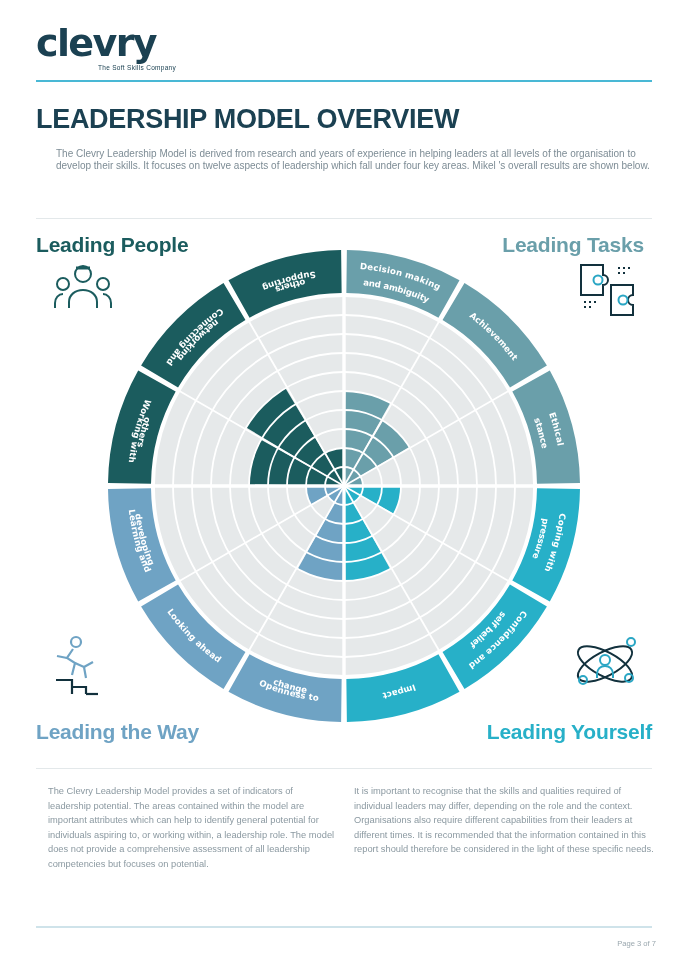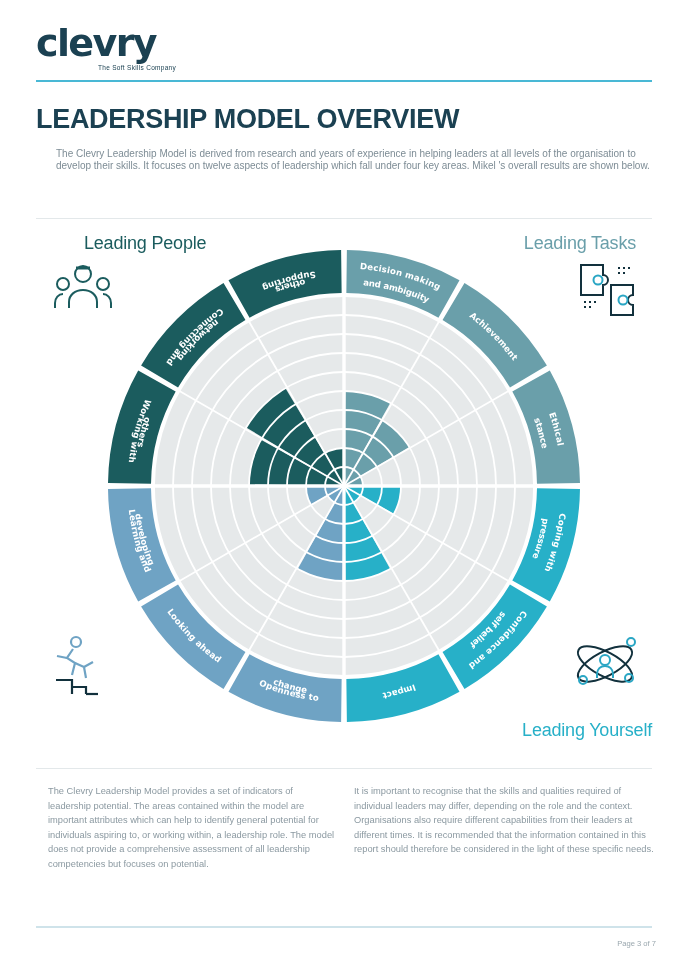--- a/index.html
+++ b/index.html
@@ -36,23 +36,23 @@
     font-family:Liberation Sans, sans-serif;
     font-size:27px;font-weight:bold;letter-spacing:-.3px;color:#1b4152;
   }
   .intro{
     position:absolute;left:36px;top:148px;width:604px;
     font-size:10px;line-height:12px;color:#7d8c95;margin-left:20px;
   }
   .rule-mid{position:absolute;left:36px;top:218px;width:616px;height:1px;background:#e3e8ea;}
 
   
-  .quad-label{position:absolute;font-size:18px;font-weight:normal;letter-spacing:-.2px;margin-left:48px;}
+  .quad-label{position:absolute;font-size:21px;font-weight:bold;letter-spacing:-.2px;}
   .q-tl{left:36px;top:233px;color:#1b5c5e;}
-  .q-tr{right:52px;top:233px;color:#6a9faa;text-align:right;}
+  .q-tr{right:44px;top:233px;color:#6a9faa;text-align:right;}
   .q-bl{left:36px;top:720px;color:#6fa3c4;}
   .q-br{right:36px;top:720px;color:#27b0c8;}
 
   
   .corner-icon{position:absolute;}
   .ic-tl{left:54px;top:262px;}
   .ic-tr{right:52px;top:262px;}
   .ic-bl{left:54px;top:634px;}
   .ic-br{right:48px;top:628px;}
 
@@ -87,20 +87,21 @@
     </div>
   </div>
   <div class="rule-top"></div>
 
   <div class="title">LEADERSHIP MODEL OVERVIEW</div>
   <div class="intro">The Clevry Leadership Model is derived from research and years of experience in helping leaders at all levels of the organisation to develop their skills. It focuses on twelve aspects of leadership which fall under four key areas. Mikel 's overall results are shown below.</div>
   <div class="rule-mid"></div>
 
   <div class="quad-label q-tl">Leading People</div>
   <div class="quad-label q-tr">Leading Tasks</div>
+  <div class="quad-label q-bl">Leading the Way</div>
   <div class="quad-label q-br">Leading Yourself</div>
 
   <div class="corner-icon ic-tl">
     <svg width="58" height="52" viewBox="0 0 58 52" fill="none" stroke="#1b5c5e" stroke-width="2">
       <circle cx="29" cy="12" r="8"></circle>
       <path d="M15 46v-6c0-7 6-12 14-12s14 5 14 12v6"></path>
       <path d="M22 6h14" stroke-width="3"></path>
       <circle cx="9" cy="22" r="6"></circle>
       <path d="M1 46v-5c0-5 3.6-9 8-9"></path>
       <circle cx="49" cy="22" r="6"></circle>

